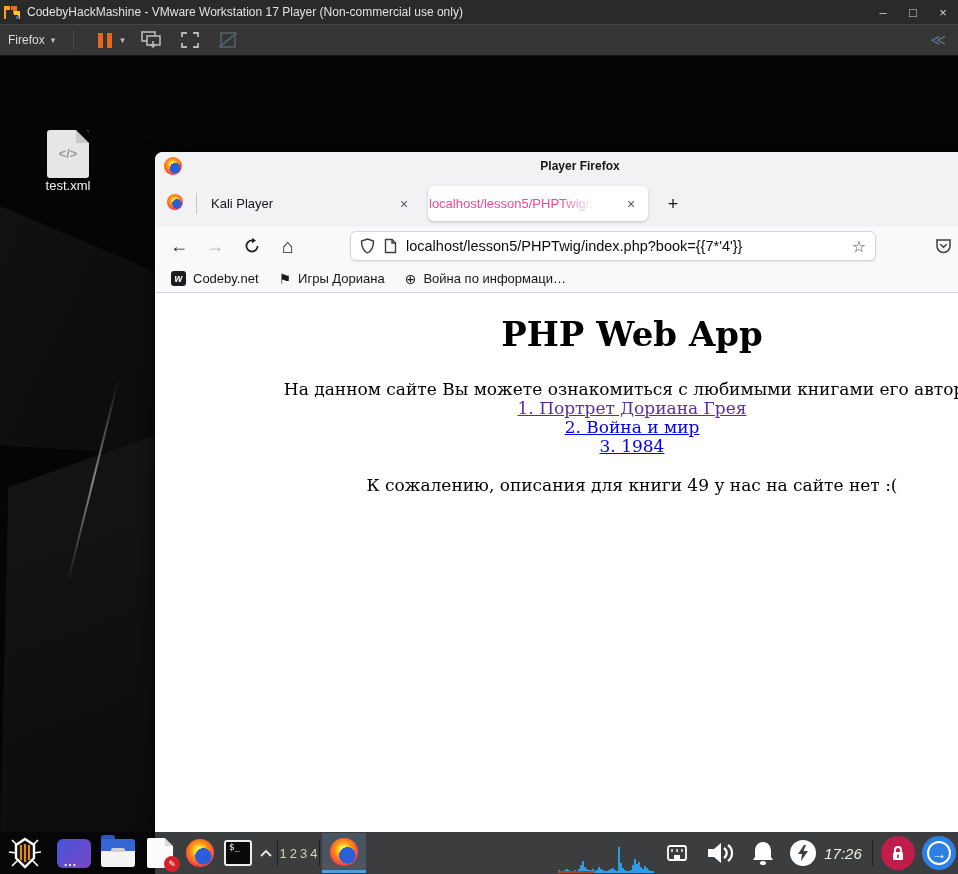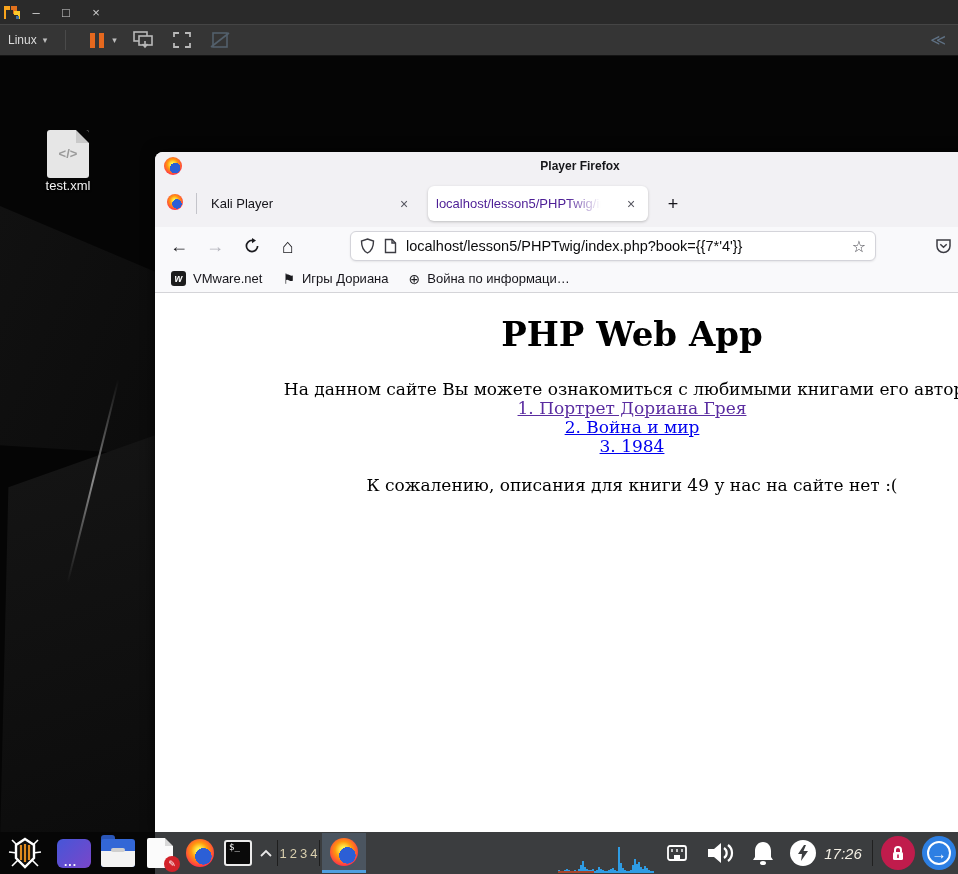--- a/index.html
+++ b/index.html
@@ -56,21 +56,21 @@
   .ffl-18 { width:18px; height:18px; } .ffl-16 { width:16px; height:16px; }
   .ffl-28 { width:28px; height:28px; }
   .pinned-tab { position:absolute; left:12px; top:14px; }
   .tab-vsep { position:absolute; left:41px; top:13px; width:1px; height:21px; background:#c4c4ca; }
   .tab-inactive { position:absolute; left:42px; top:6px; width:230px; height:35px; display:flex; align-items:center; }
   .tab-inactive .t-label { margin-left:14px; font-size:13px; color:#15141a; }
   .tab-close { margin-left:auto; margin-right:14px; color:#55555f; font-size:14px; width:18px; height:18px;
     display:flex; align-items:center; justify-content:center; border-radius:4px; }
   .tab-active { position:absolute; left:273px; top:6px; width:220px; height:35px; background:#fff; border-radius:6px;
     box-shadow:0 1px 3px rgba(0,0,0,.22); display:flex; align-items:center; }
-  .tab-active .t-label { margin-left:8px; font-size:13px; color:#4c1d95; white-space:nowrap; overflow:hidden;
+  .tab-active .t-label { margin-left:1px; font-size:13px; color:#ec4899; white-space:nowrap; overflow:hidden;
     max-width:168px; -webkit-mask-image:linear-gradient(to right,#000 78%,transparent 98%);
     mask-image:linear-gradient(to right,#000 78%,transparent 98%); }
   .tab-active .tab-close { margin-right:8px; }
   .newtab-btn { position:absolute; left:505px; top:11px; width:26px; height:26px; display:flex; align-items:center;
     justify-content:center; font-size:18px; color:#15141a; border-radius:4px; }
 
   #ff-navbar { position:relative; height:38px; background:#f9f9fb; }
   .nav-icon { position:absolute; top:7px; width:24px; height:24px; display:flex; align-items:center;
     justify-content:center; font-size:18px; color:#1b1b1f; border-radius:4px; }
   .nav-disabled { color:#b4b4bc; }
@@ -146,28 +146,29 @@
 
 <div id="root">
 
   <div id="vm-titlebar">
     <svg class="vmw-logo" viewBox="0 0 17 15">
       <polygon points="0,1 6,1 6,5 2,5 2,14 0,14" fill="#f8a41d"></polygon>
       <polygon points="7,1 13,1 13,9 9,9 9,5 7,5" fill="#e2701c"></polygon>
       <polygon points="10,6 16,6 16,14 14,14 14,10 10,10" fill="#f8c82a"></polygon>
       <rect x="12" y="11" width="3" height="3" fill="#3a6ea5"></rect>
     </svg>
+    <div class="vm-title">CodebyHackMashine - VMware Workstation 17 Player (Non-commercial use only)</div>
     <div class="winbtn">–</div>
     <div class="winbtn">□</div>
     <div class="winbtn">×</div>
   </div>
 
   <div id="vm-toolbar">
     <div class="player-menu">
-      <span>Linux</span>
+      <span>Firefox</span>
       <span class="caret">▾</span>
     </div>
     <div class="tb-sep"></div>
     <div class="pause-icon">
         <i></i>
         <i></i>
       </div>
     <span class="caret" style="margin-left:8px;">▾</span>
     <svg class="tb-icon" viewBox="0 0 22 18">
       <rect x="1" y="1" width="13" height="9" fill="none" stroke="#b9b9b9" stroke-width="1.6"></rect>
@@ -247,21 +248,21 @@
           <svg width="17" height="17" viewBox="0 0 17 17">
             <path d="M2 2 H15 V8 A6.5 6.5 0 0 1 2 8 Z" fill="none" stroke="#3c3c43" stroke-width="1.5"></path>
             <path d="M5.3 6.3 L8.5 9.3 L11.7 6.3" fill="none" stroke="#3c3c43" stroke-width="1.5"></path>
           </svg>
         </div>
       </div>
 
       <div id="ff-bookmarks">
         <div class="bm-item">
           <span class="codeby-badge">w</span>
-          <span>VMware.net</span>
+          <span>Codeby.net</span>
         </div>
         <div class="bm-item">
           <span class="bm-glyph">⚑</span>
           <span>Игры Дориана</span>
         </div>
         <div class="bm-item">
           <span class="bm-glyph">⊕</span>
           <span>Война по информаци…</span>
         </div>
       </div>

